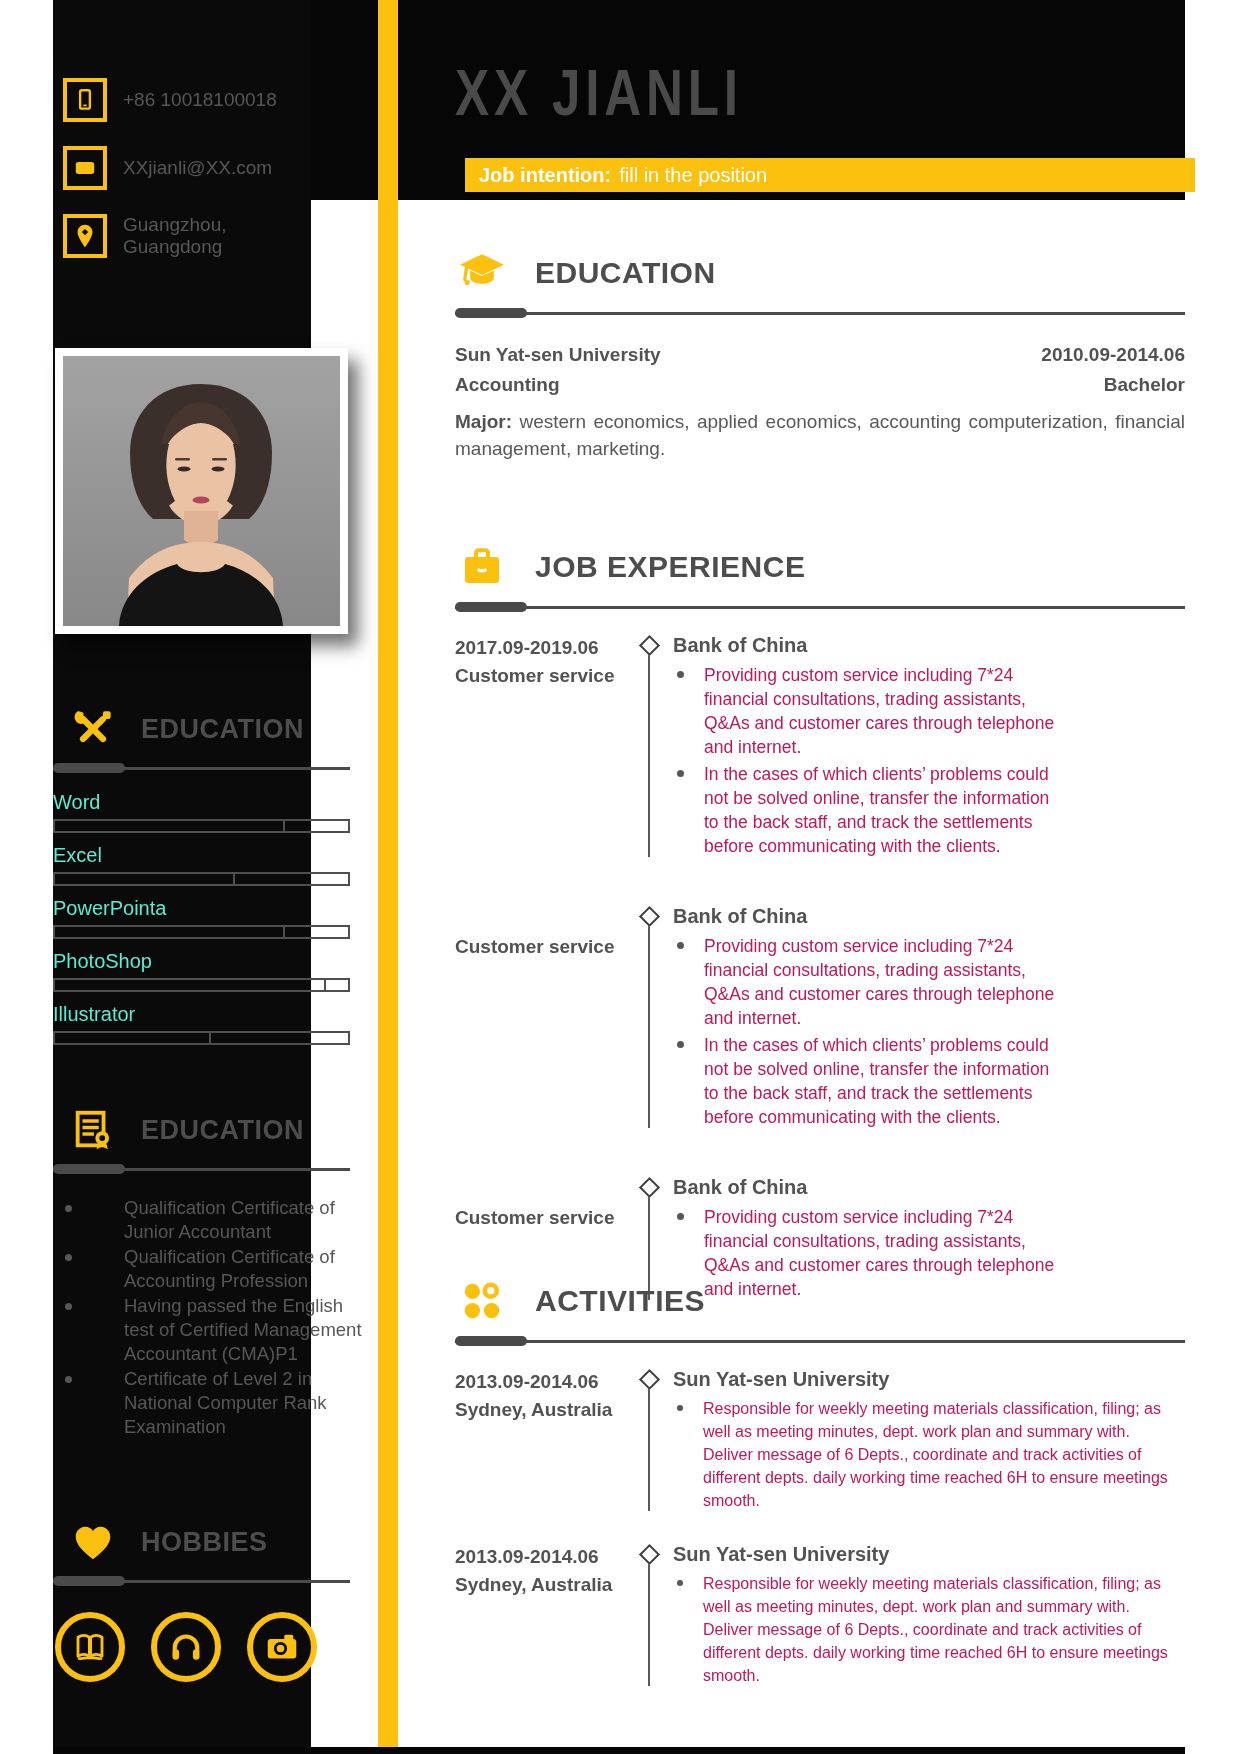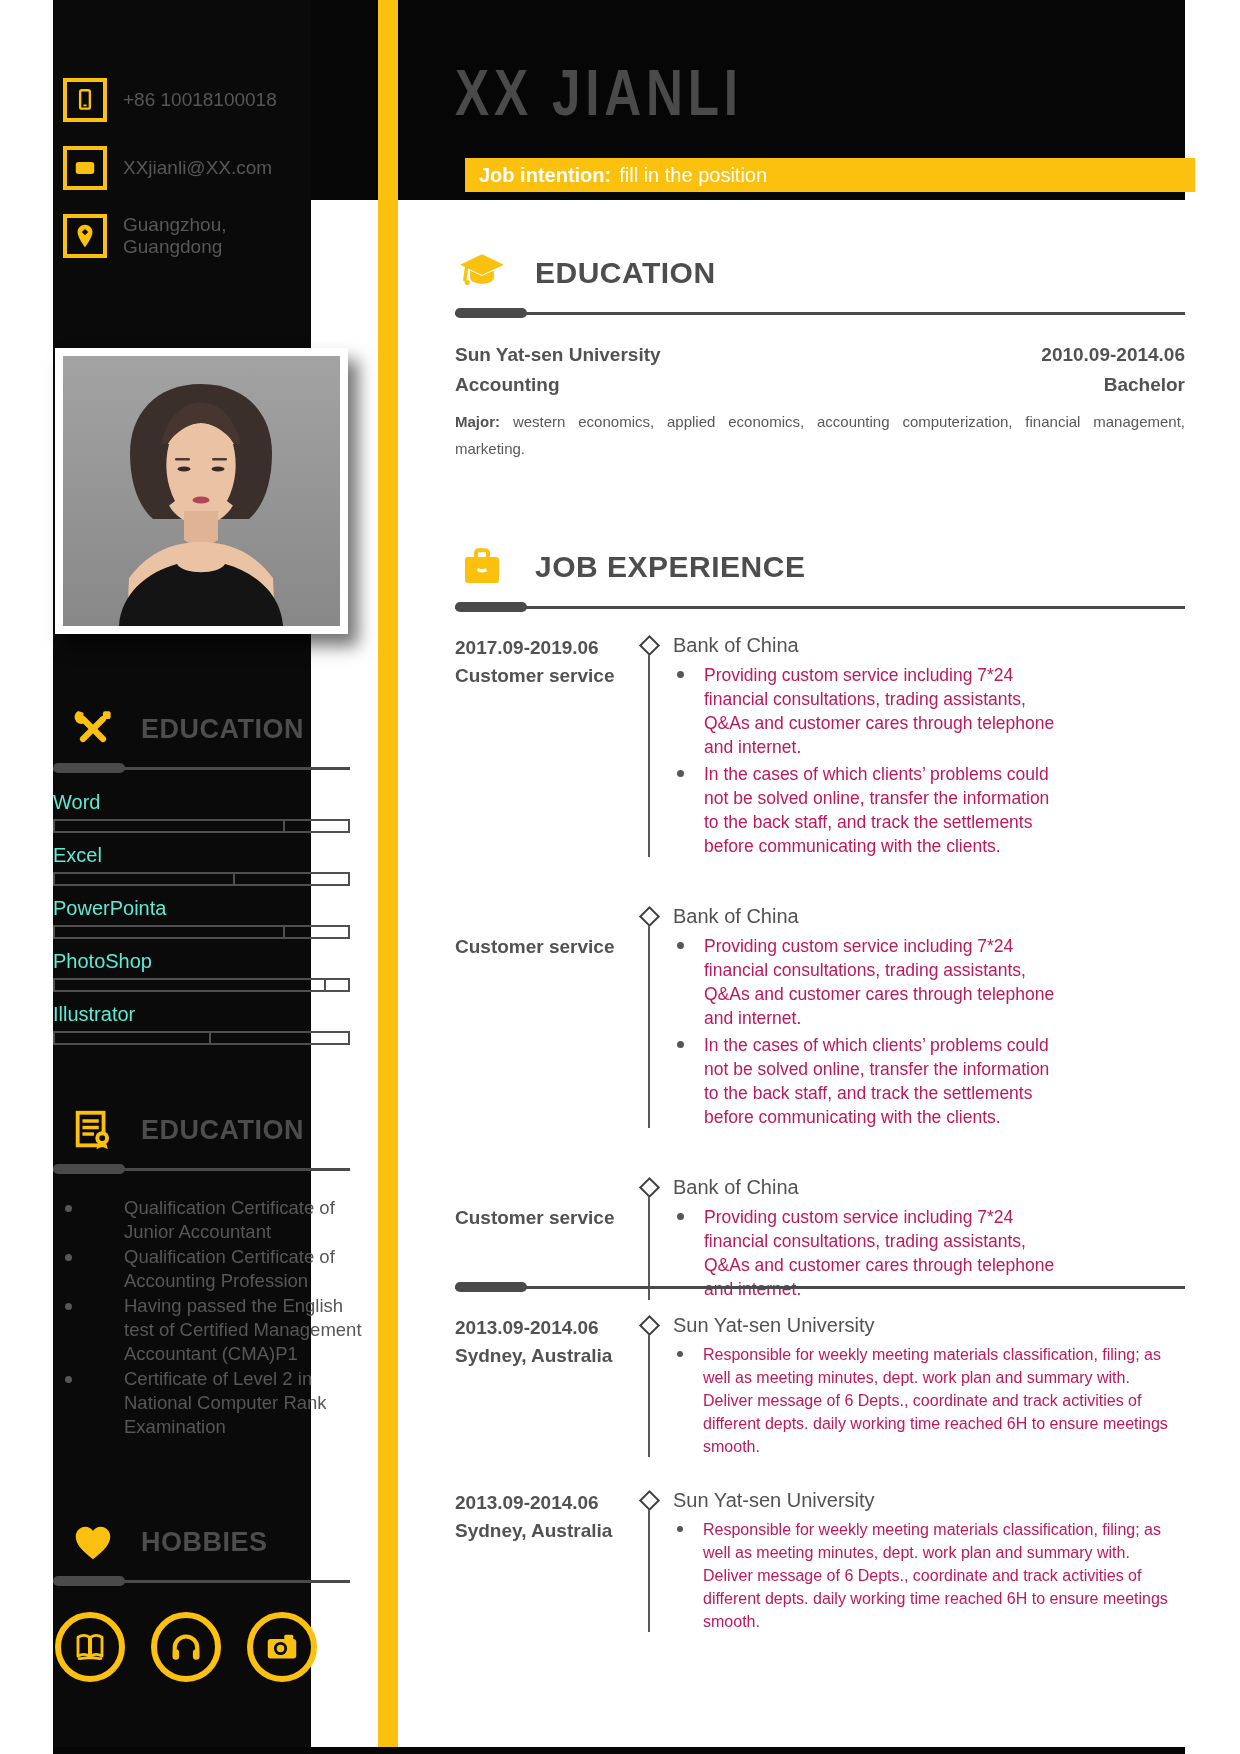--- a/index.html
+++ b/index.html
@@ -55,34 +55,34 @@
 
   .sec{position:absolute;left:0;width:730px;}
   .sec-edu{top:246px;} .sec-job{top:540px;} .sec-act{top:1274px;}
   .m-head{display:flex;align-items:center;}
   .m-ic{width:54px;height:54px;display:flex;align-items:center;justify-content:center;flex:none;}
   .m-ttl{margin-left:26px;font-size:30px;font-weight:bold;color:#4D4D4D;letter-spacing:.5px;}
   .sec .rule{width:730px;}
 
   .edu-body{margin-top:26px;}
   .edu-row{display:flex;justify-content:space-between;font-size:19px;font-weight:bold;color:#525252;margin-bottom:8px;}
-  .edu-para{font-size:15px;color:#595959;line-height:27px;text-align:justify;margin-top:12px;}
+  .edu-para{font-size:19px;color:#595959;line-height:27px;text-align:justify;margin-top:12px;}
   .edu-para .lb{font-weight:bold;color:#525252;}
 
   .entries{margin-top:22px;}
   .entry{display:flex;margin-bottom:44px;}
   .sec-act .entry{margin-bottom:28px;}
   .e-left{width:172px;flex:none;}
   .e-period,.e-role,.e-loc{font-size:19px;font-weight:bold;color:#525252;line-height:27px;}
   .e-period{min-height:28px;}
   .e-tl{width:46px;flex:none;position:relative;}
   .e-tl::before{content:"";position:absolute;left:21px;top:18px;bottom:4px;width:2px;background:#595959;}
   .e-dmd{position:absolute;left:15px;top:4px;width:11px;height:11px;background:#ffffff;border:2px solid #3f3f3f;transform:rotate(45deg);}
   .e-body{flex:1;}
-  .e-company{font-size:20px;font-weight:normal;color:#525252;margin-bottom:6px;}
+  .e-company{font-size:20px;font-weight:bold;color:#525252;margin-bottom:6px;}
   .e-b{display:flex;margin-bottom:3px;}
   .e-b .dot{margin:8px 20px 0 4px;}
   .e-btx{font-size:17.5px;line-height:24px;color:#be185d;max-width:352px;}
   .sec-act .e-btx{font-size:16px;line-height:23px;max-width:470px;}
   .sec-act .e-b .dot{width:6px;height:6px;margin-top:8px;}
 </style>
 </head>
 <body>
 
 <div class="page">
@@ -375,20 +375,31 @@
             <div class="e-b">
                 <div class="dot"></div>
                 <div class="e-btx">Providing custom service including 7*24 financial consultations, trading assistants, Q&amp;As and customer cares through telephone and internet.</div>
               </div>
           </div>
         </div>
       </div>
     </div>
 
     <div class="sec sec-act">
+      <div class="m-head">
+        <div class="m-ic">
+          <svg width="46" height="46" viewBox="0 0 24 24">
+            <rect x="3" y="3" width="8" height="8" rx="4" fill="#FCC10F"></rect>
+            <circle cx="16.6" cy="6.6" r="3.1" fill="none" stroke="#FCC10F" stroke-width="2.4"></circle>
+            <rect x="3" y="13" width="8" height="8" rx="4" fill="#FCC10F"></rect>
+            <rect x="13" y="13" width="8" height="8" rx="4" fill="#FCC10F"></rect>
+          </svg>
+        </div>
+        <div class="m-ttl">ACTIVITIES</div>
+      </div>
       <div class="rule"></div>
 
       <div class="entries">
 
         <div class="entry">
           <div class="e-left">
             <div class="e-period">2013.09-2014.06</div>
             <div class="e-loc">Sydney, Australia</div>
           </div>
           <div class="e-tl">

